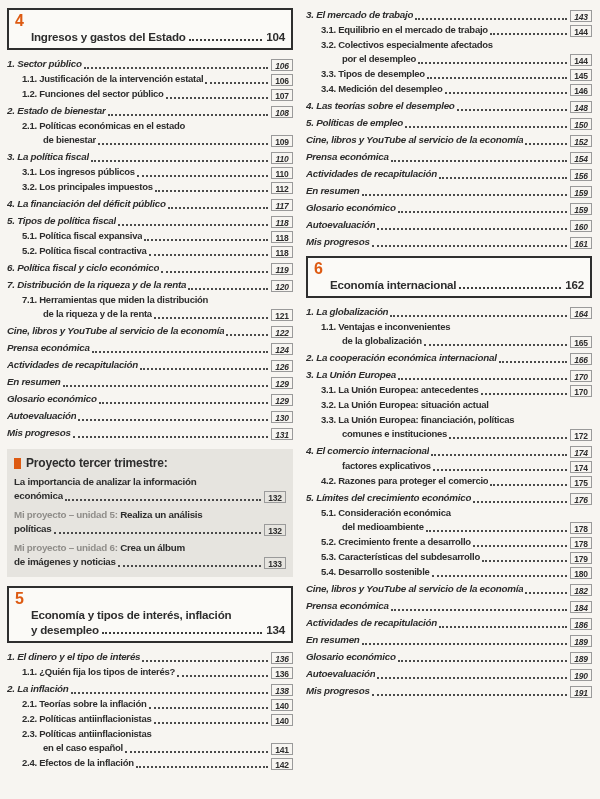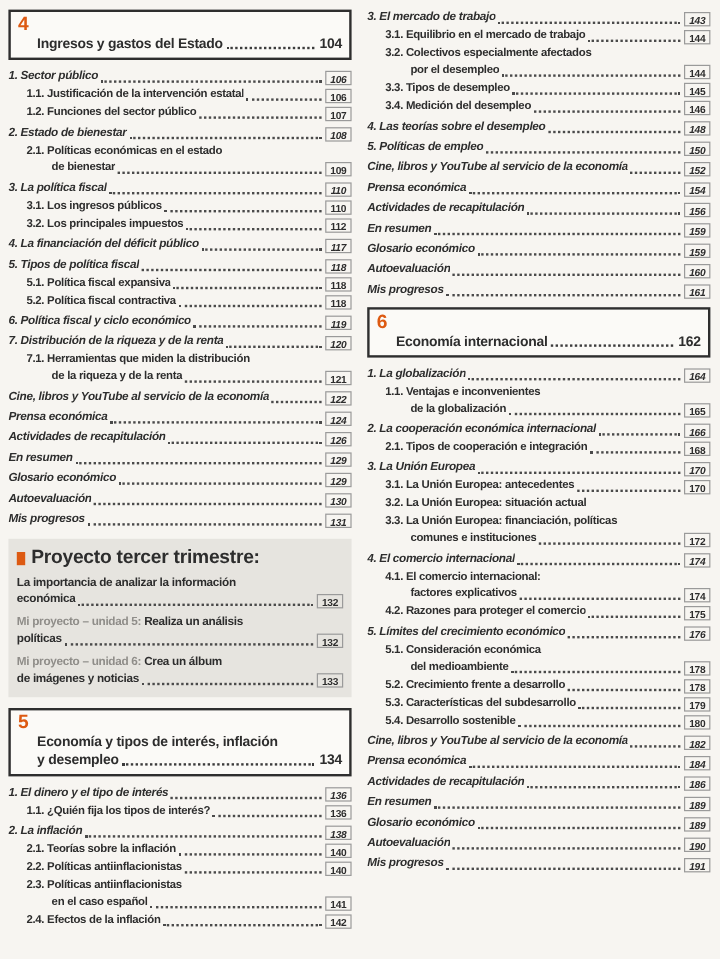--- a/index.html
+++ b/index.html
@@ -46,21 +46,21 @@
   }
   .ch-num { color:var(--accent, #dd5a12); font-size:16px; line-height:16px; margin-right:7px; }
   .ch-body { flex:1 1 auto; font-size:11.6px; line-height:15px; letter-spacing:-0.2px;margin-top:16px; }
   .chapter .pnum { border:none; background:none; min-width:auto; height:auto; font-size:11.6px; line-height:15px; padding:0; }
   .chapter .leader { border-bottom:2px dotted #3c3c3c; margin:0 4px 3px 3px; }
 
   
   .project { background: var(--box, #e6e4df); padding:7px 7px 8px 7px; margin:9px 0 9px 0; }
   .proj-header { display:flex; align-items:center; margin-bottom:3px; }
   .proj-marker { width:7px; height:11px; background:var(--accent, #dd5a12); margin-right:5px; flex:0 0 auto; }
-  .proj-title { font-size:16px; font-weight:700; letter-spacing:-0.2px; }
+  .proj-title { font-size:12px; font-weight:700; letter-spacing:-0.2px; }
   .project .leader { border-color:#4a4a4a; }
 </style>
 </head>
 <body>
 
 <div id="toc">
     <div class="toc-column">
       <div class="chapter">
         <span class="ch-num">4</span>
         <div class="ch-body">
@@ -444,27 +444,20 @@
           <span class="pnum">165</span>
         </div>
       </div>
       <div class="entry e1">
         <div class="row">
           <span class="txt">2. La cooperación económica internacional</span>
           <span class="leader"></span>
           <span class="pnum">166</span>
         </div>
       </div>
-      <div class="entry e2">
-        <div class="row">
-          <span class="txt">2.1. Tipos de cooperación e integración</span>
-          <span class="leader"></span>
-          <span class="pnum">168</span>
-        </div>
-      </div>
       <div class="entry e1">
         <div class="row">
           <span class="txt">3. La Unión Europea</span>
           <span class="leader"></span>
           <span class="pnum">170</span>
         </div>
       </div>
       <div class="entry e2">
         <div class="row">
           <span class="txt">3.1. La Unión Europea: antecedentes</span>
@@ -484,21 +477,20 @@
         </div>
       </div>
       <div class="entry e1">
         <div class="row">
           <span class="txt">4. El comercio internacional</span>
           <span class="leader"></span>
           <span class="pnum">174</span>
         </div>
       </div>
       <div class="entry e2">
-        <div class="txt-line"><span class="txt">4.1. El comercio internacional:</span></div>
         <div class="row cont">
           <span class="txt">factores explicativos</span>
           <span class="leader"></span>
           <span class="pnum">174</span>
         </div>
       </div>
       <div class="entry e2">
         <div class="row">
           <span class="txt">4.2. Razones para proteger el comercio</span>
           <span class="leader"></span>

